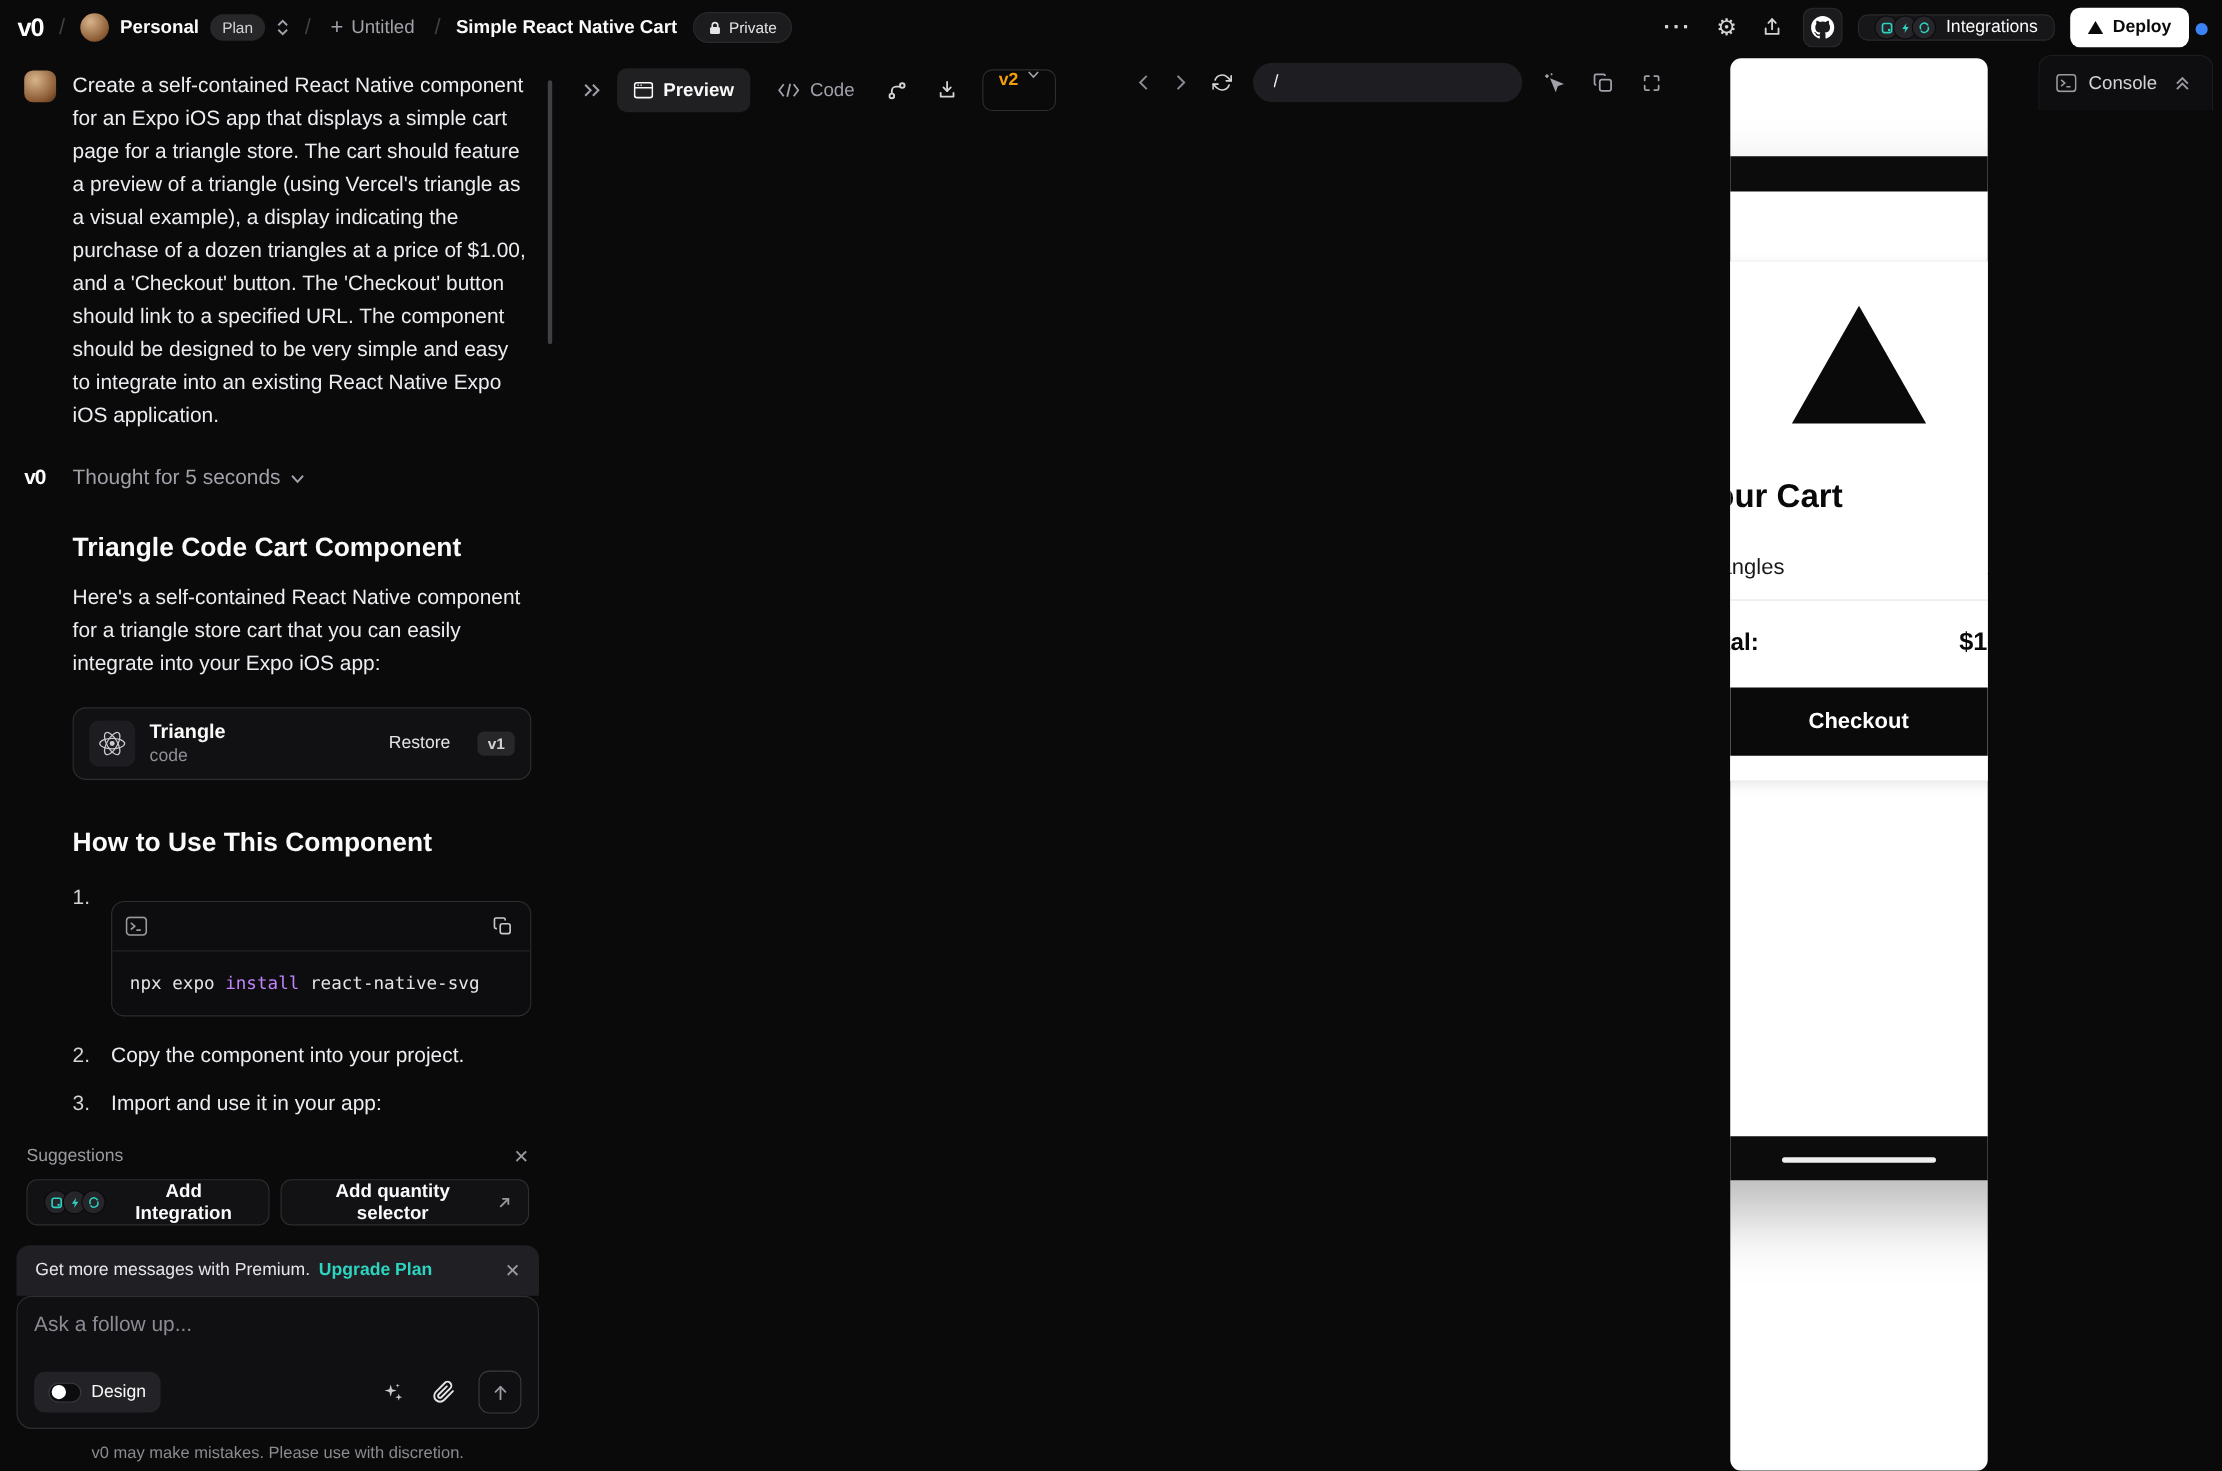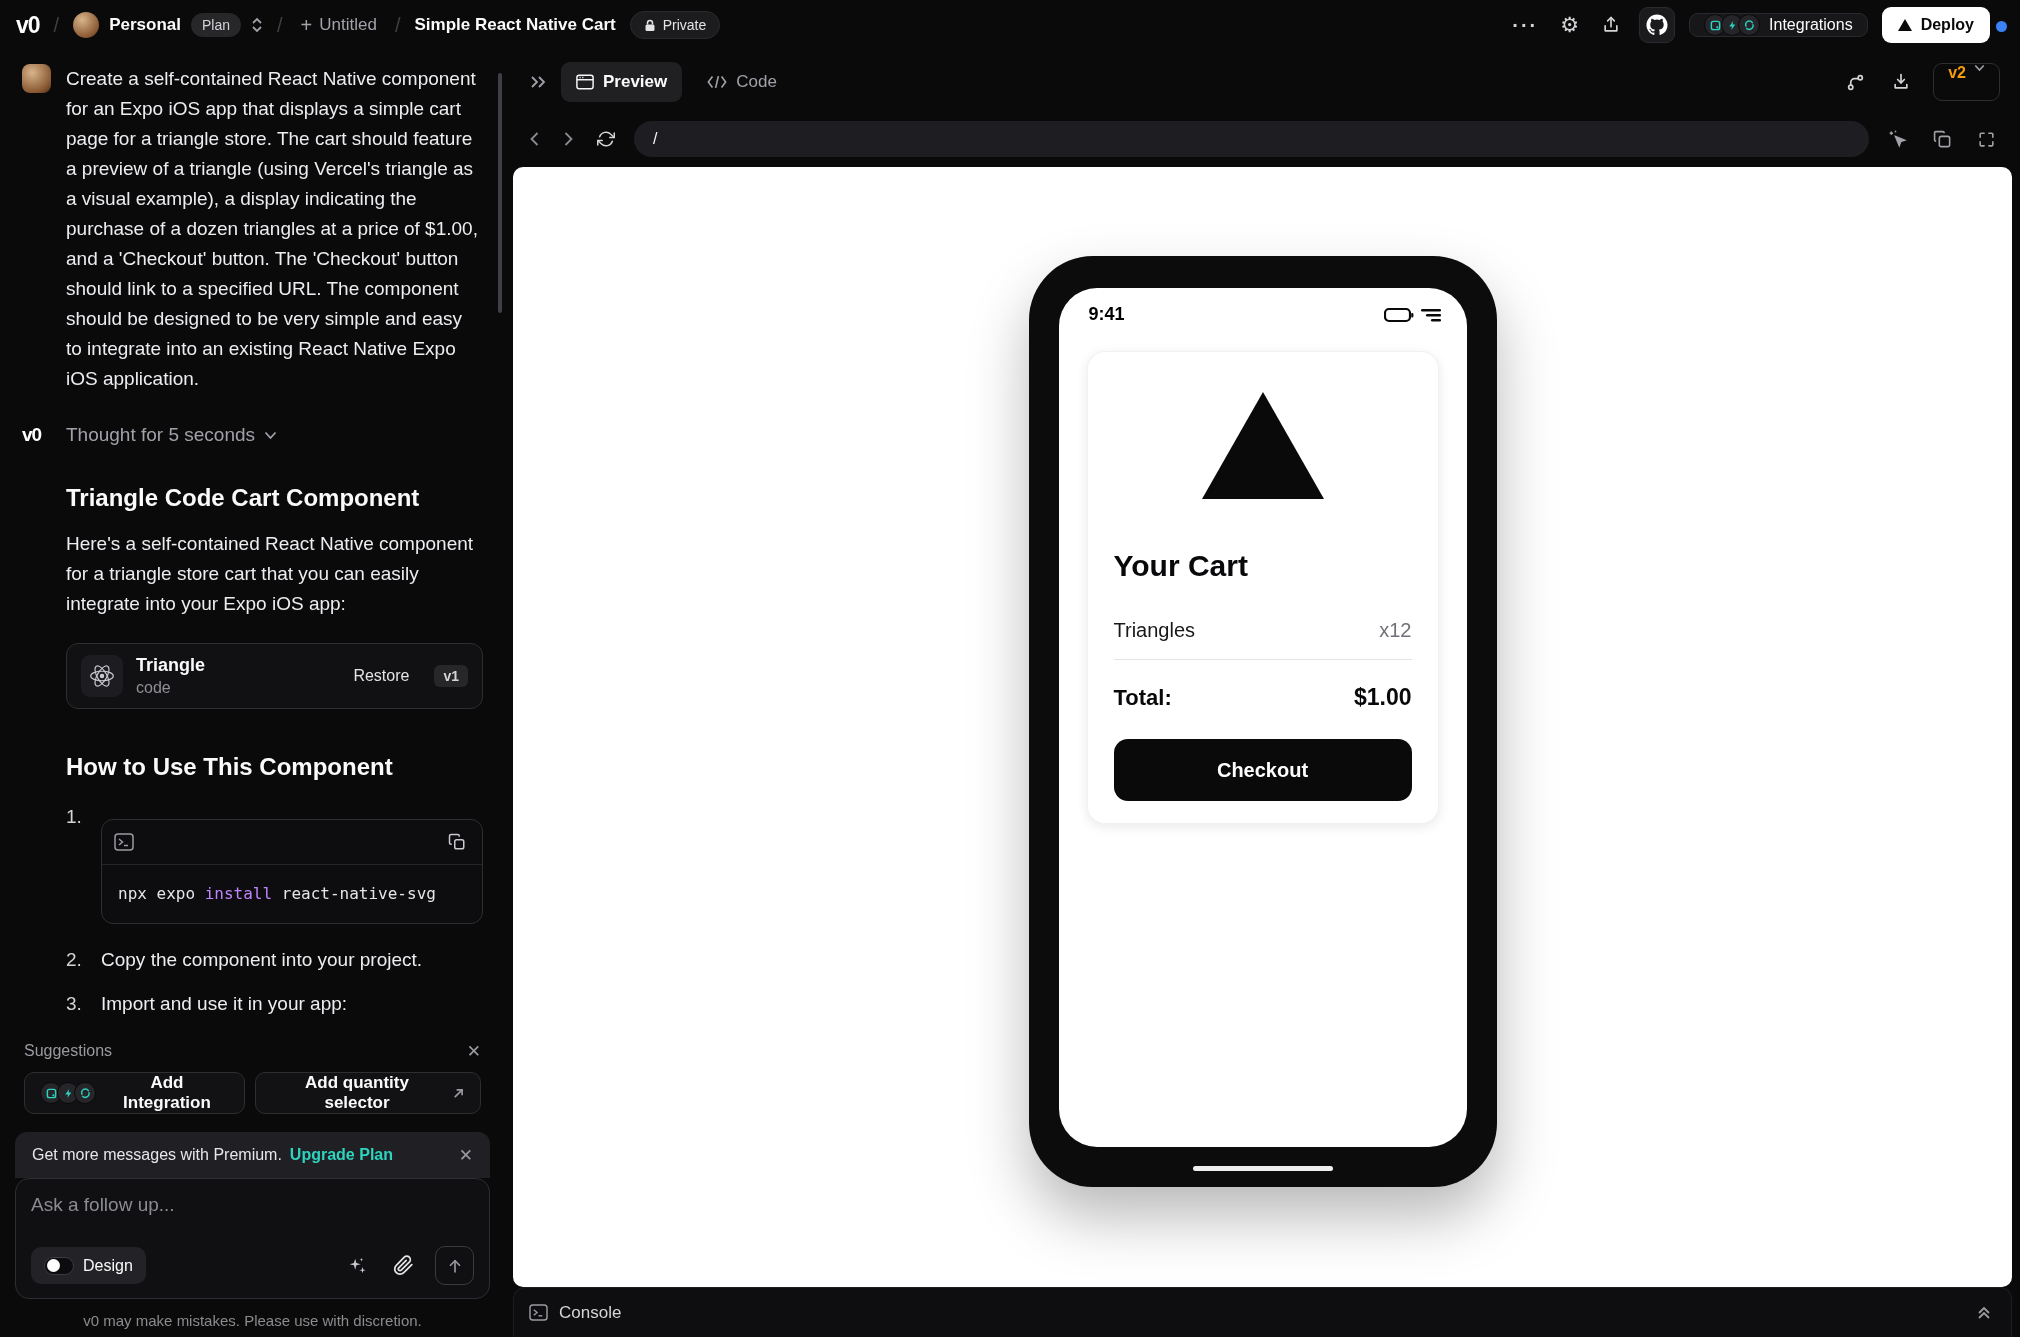--- a/index.html
+++ b/index.html
@@ -95,21 +95,21 @@
   .design-pill { display:flex; align-items:center; gap:9px; height:37px; padding:0 13px; background:#232327;
     border:none; border-radius:10px; color:#fafafa; font-size:16px; cursor:pointer; }
   .toggle { width:30px; height:18px; border-radius:999px; background:#0c0c0e; border:1px solid #3a3a3f; position:relative; }
   .toggle::after { content:""; position:absolute; left:2px; top:1.5px; width:13px; height:13px; border-radius:50%; background:#fff; }
   .composer-icons { margin-left:auto; display:flex; align-items:center; gap:17px; }
   .send-btn { width:39px; height:39px; border-radius:10px; border:1px solid #3a3a3f; background:transparent;
     display:flex; align-items:center; justify-content:center; cursor:pointer; }
   .disclaimer { text-align:center; color:#8b8b90; font-size:15px; margin-top:13px; }
 
   
-  .main { position:absolute; top:50px; left:505px; right:0; bottom:0; display:flex; flex-direction:column; }
+  .main { position:absolute; top:50px; left:505px; right:0; bottom:0; display:flex; flex-direction:row;gap:30px; }
   .pv-toolbar { height:64px; display:flex; align-items:center; padding:0 20px; gap:10px; }
   .tab { display:flex; align-items:center; gap:9px; height:40px; padding:0 15px; border-radius:9px; font-size:17px; cursor:pointer; border:none; background:transparent; }
   .tab.active { background:#202023; color:#fafafa; font-weight:600; }
   .tab.inactive { color:#a1a1aa; }
   .pv-toolbar-right { margin-left:auto; display:flex; align-items:center; gap:18px; }
   .ver-pill { display:flex; align-items:flex-start; gap:8px; height:38px; padding:0 14px; border:1px solid #2e2e32;
     border-radius:9px; background:transparent; cursor:pointer; }
   .ver-label { color:#f59e0b; font-size:16px; font-weight:600; }
   .urlbar { height:50px; display:flex; align-items:center; padding:0 20px; gap:15px; }
   .url-field { flex:1; height:36px; background:#1e1e22; border:none; border-radius:999px; padding:0 19px;

